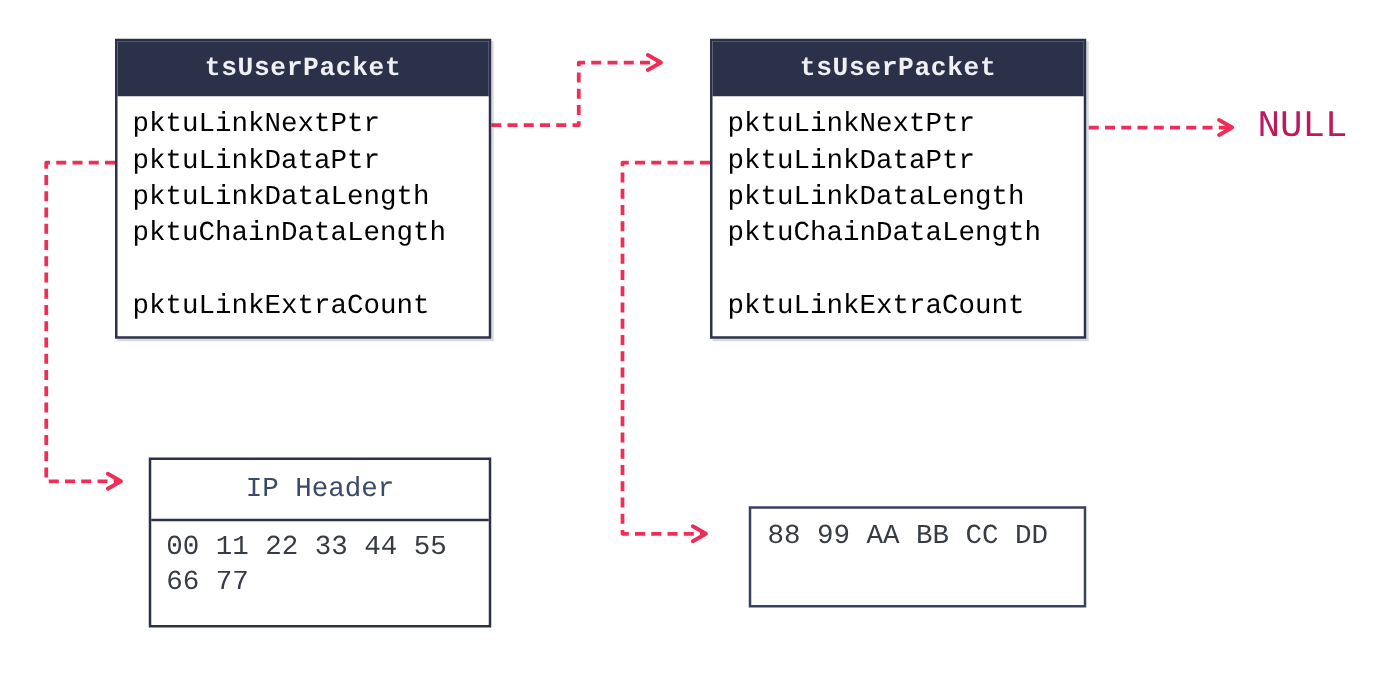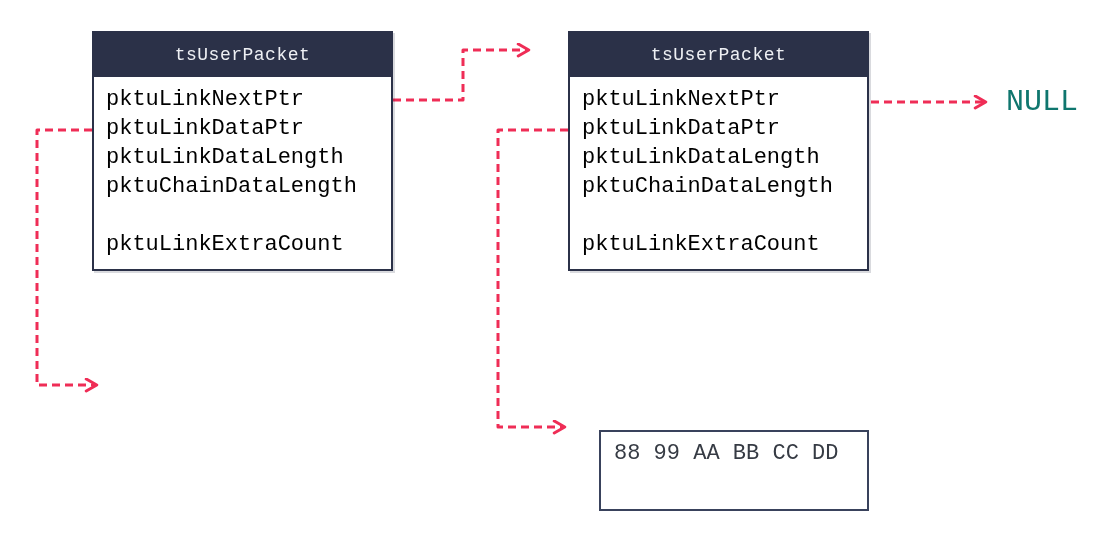--- a/index.html
+++ b/index.html
@@ -29,25 +29,26 @@
     background: #ffffff;
     border: 2px solid #2b3148;
     box-shadow: 2px 2px 0 rgba(43, 49, 72, 0.18);
   }
   .packet-box.p1 { left: 92px;  top: 31px; }
   .packet-box.p2 { left: 568px; top: 31px; }
   .packet-header {
     height: 44px;
     background: #2b3148;
     color: #eef0f4;
-    font-size: 18px;
+    font-size: 21px;
     display: flex;
     align-items: center;
     justify-content: center;
     letter-spacing: 0.5px;
+    font-weight: bold;
   }
   .packet-body {
     padding: 8px 12px 10px 12px;
     color: #000000;
     font-size: 22px;
   }
   .field-line {
     height: 29px;
     line-height: 29px;
     white-space: pre;
@@ -84,34 +85,33 @@
 
   
   .payload-box {
     position: absolute;
     left: 599px; top: 405px;
     width: 270px;
     min-height: 81px;
     background: #ffffff;
     border: 2px solid #39425c;
     box-sizing: border-box;
-    margin-top: 25px;
   }
   .payload-box-body {
     padding: 8px 13px 12px 13px;
     color: #363b44;
     font-size: 22px;
   }
 
   
   .null-label {
     position: absolute;
     left: 1006px; top: 85px;
     font-size: 30px;
-    color: #0f766e;
+    color: #be185d;
     line-height: 34px;
     white-space: pre;
   }
 </style>
 </head>
 <body>
 
 <div class="canvas">
 
   <svg class="arrow-layer" viewBox="0 0 1099 541" xmlns="http://www.w3.org/2000/svg">
@@ -145,20 +145,27 @@
       <div class="field-line">pktuLinkDataPtr</div>
       <div class="field-line">pktuLinkDataLength</div>
       <div class="field-line">pktuChainDataLength</div>
       <div class="field-spacer"></div>
       <div class="field-line">pktuLinkExtraCount</div>
     </div>
   </div>
 
   <div class="null-label">NULL</div>
 
+  <div class="ip-box">
+    <div class="ip-box-header">IP Header</div>
+    <div class="ip-box-body">
+      <div class="hex-line">00 11 22 33 44 55</div>
+      <div class="hex-line">66 77</div>
+    </div>
+  </div>
 
   <div class="payload-box">
     <div class="payload-box-body">
       <div class="hex-line">88 99 AA BB CC DD</div>
     </div>
   </div>
 
 </div>
 
 </body></html>

